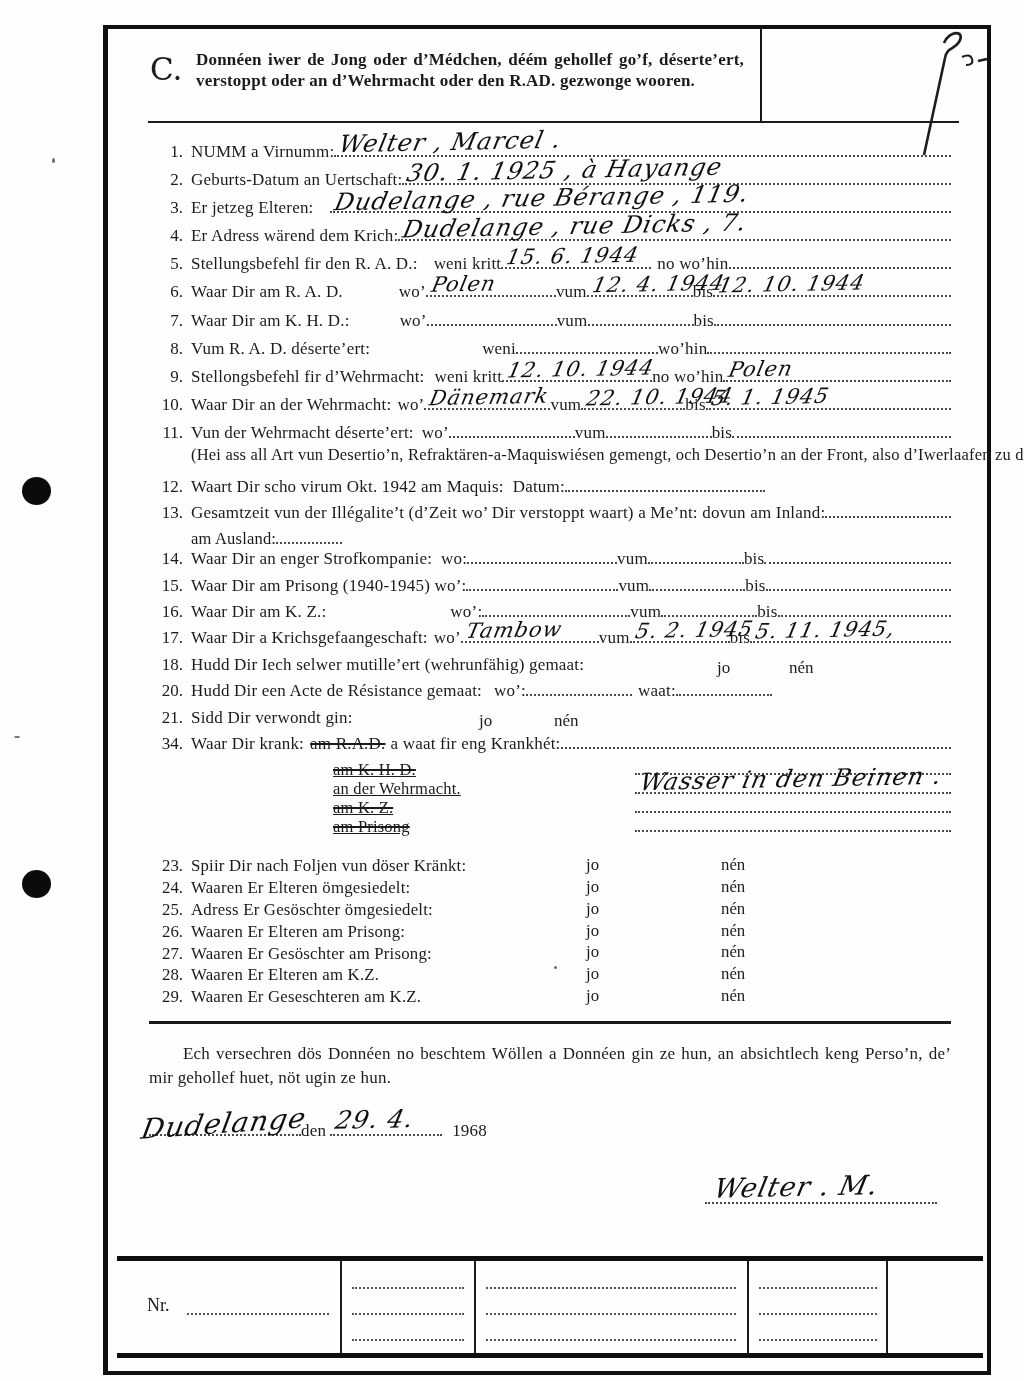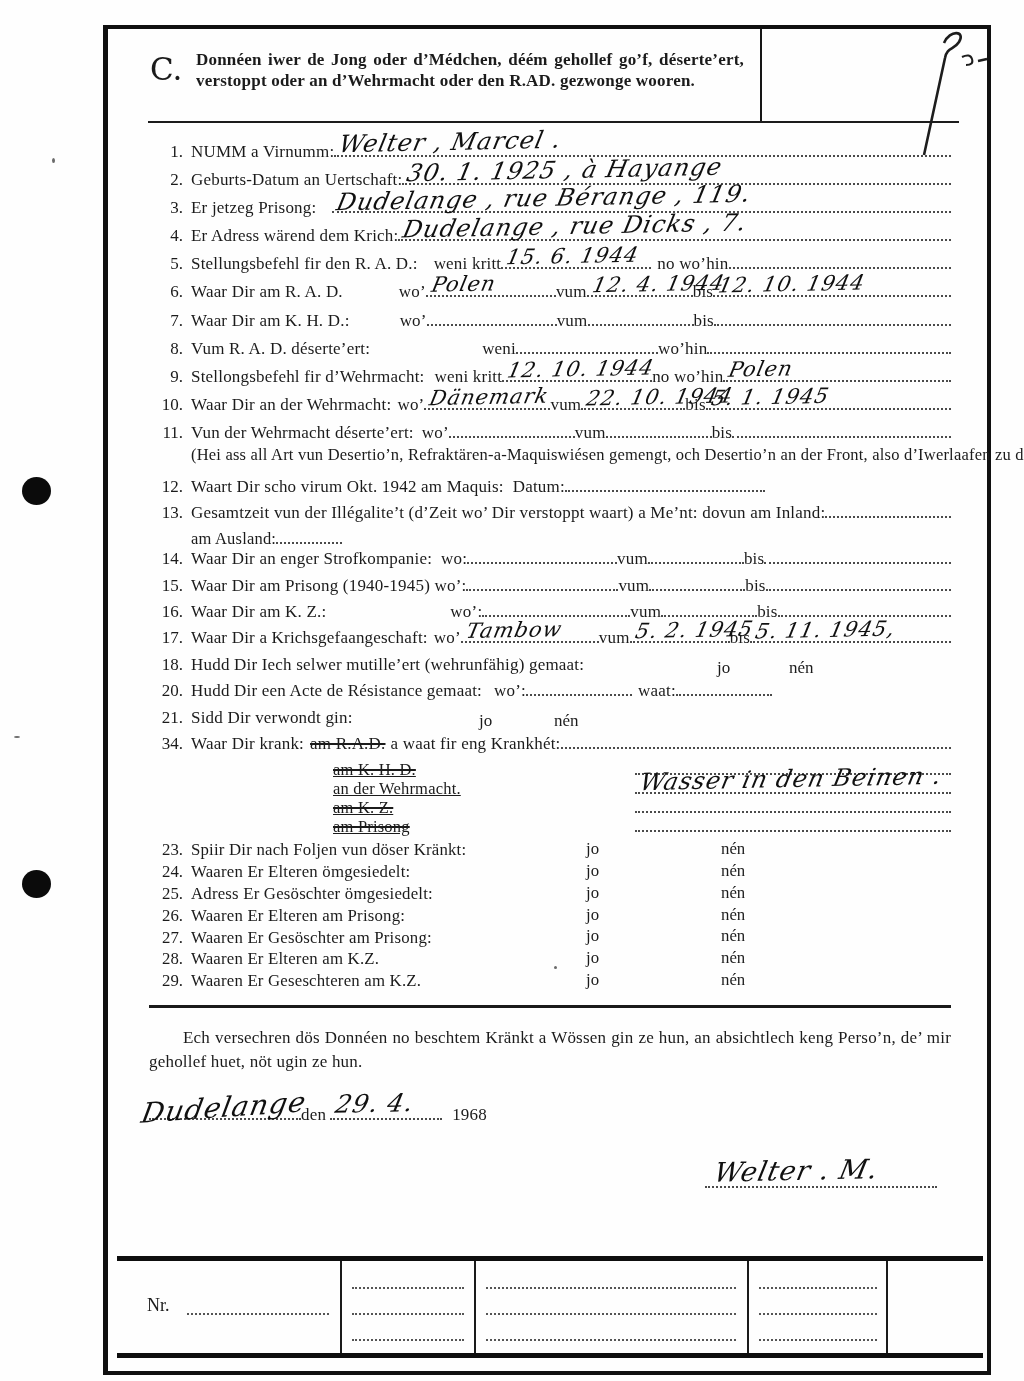--- a/index.html
+++ b/index.html
@@ -94,21 +94,21 @@
         </div>
         <div class="row a">
           <span class="num">2.</span>
           <span class="lbl">Geburts-Datum an Uertschaft:</span>
           <span class="dots" style="flex: 1 1 0%;">
             <span class="hw xl">30. 1. 1925 ,    à   Hayange</span>
           </span>
         </div>
         <div class="row a">
           <span class="num">3.</span>
-          <span class="lbl">Er jetzeg Prisong:</span>
+          <span class="lbl">Er jetzeg Elteren:</span>
           <span class="sp" style="width: 16px;"></span>
           <span class="dots" style="flex: 1 1 0%;">
             <span class="hw xl">Dudelange ,  rue Bérange ,  119.</span>
           </span>
         </div>
         <div class="row a">
           <span class="num">4.</span>
           <span class="lbl">Er Adress wärend dem Krich:</span>
           <span class="dots" style="flex: 1 1 0%;">
             <span class="hw xl">Dudelange ,  rue Dicks , 7.</span>
@@ -320,21 +320,21 @@
           <span class="sp" style="flex: 1 1 0%;"></span>
           <span class="dots" style="width: 316px;"></span>
         </div>
         <div class="row s">
           <span class="num"></span>
           <span class="sp" style="width: 142px;"></span>
           <span class="lbl strike">am Prisong</span>
           <span class="sp" style="flex: 1 1 0%;"></span>
           <span class="dots" style="width: 316px;"></span>
         </div>
-        <div class="row t" style="margin-top: 4px;">
+        <div class="row t" style="margin-top: 20px;">
           <span class="num">23.</span>
           <span class="lbl">Spiir Dir nach Foljen vun döser Kränkt:</span>
           <span class="ans" style="left: 437px;">jo</span>
           <span class="ans" style="left: 572px;">nén</span>
         </div>
         <div class="row t">
           <span class="num">24.</span>
           <span class="lbl">Waaren Er Elteren ömgesiedelt:</span>
           <span class="ans" style="left: 437px;">jo</span>
           <span class="ans" style="left: 572px;">nén</span>
@@ -364,21 +364,21 @@
           <span class="ans" style="left: 572px;">nén</span>
         </div>
         <div class="row t">
           <span class="num">29.</span>
           <span class="lbl">Waaren Er Geseschteren am K.Z.</span>
           <span class="ans" style="left: 437px;">jo</span>
           <span class="ans" style="left: 572px;">nén</span>
         </div>
       </div>
     <div class="rule"></div>
-    <p class="statement">Ech versechren dös Donnéen no beschtem Kränkt a Wössen gin ze hun, an absichtlech keng Perso’n, de’ mir gehollef huet, nöt ugin ze hun.</p>
+    <p class="statement">Ech versechren dös Donnéen no beschtem Wöllen a Donnéen gin ze hun, an absichtlech keng Perso’n, de’ mir gehollef huet, nöt ugin ze hun.</p>
     <div class="dateline">
       <span class="dots" style="width:152px;">
           <span class="hw place">Dudelange</span>
         </span>
       <span class="lbl">den</span>
       <span class="dots" style="width:112px;margin-left:4px;">
           <span class="hw date">29.  4.</span>
         </span>
       <span class="lbl year">1968</span>
     </div>

